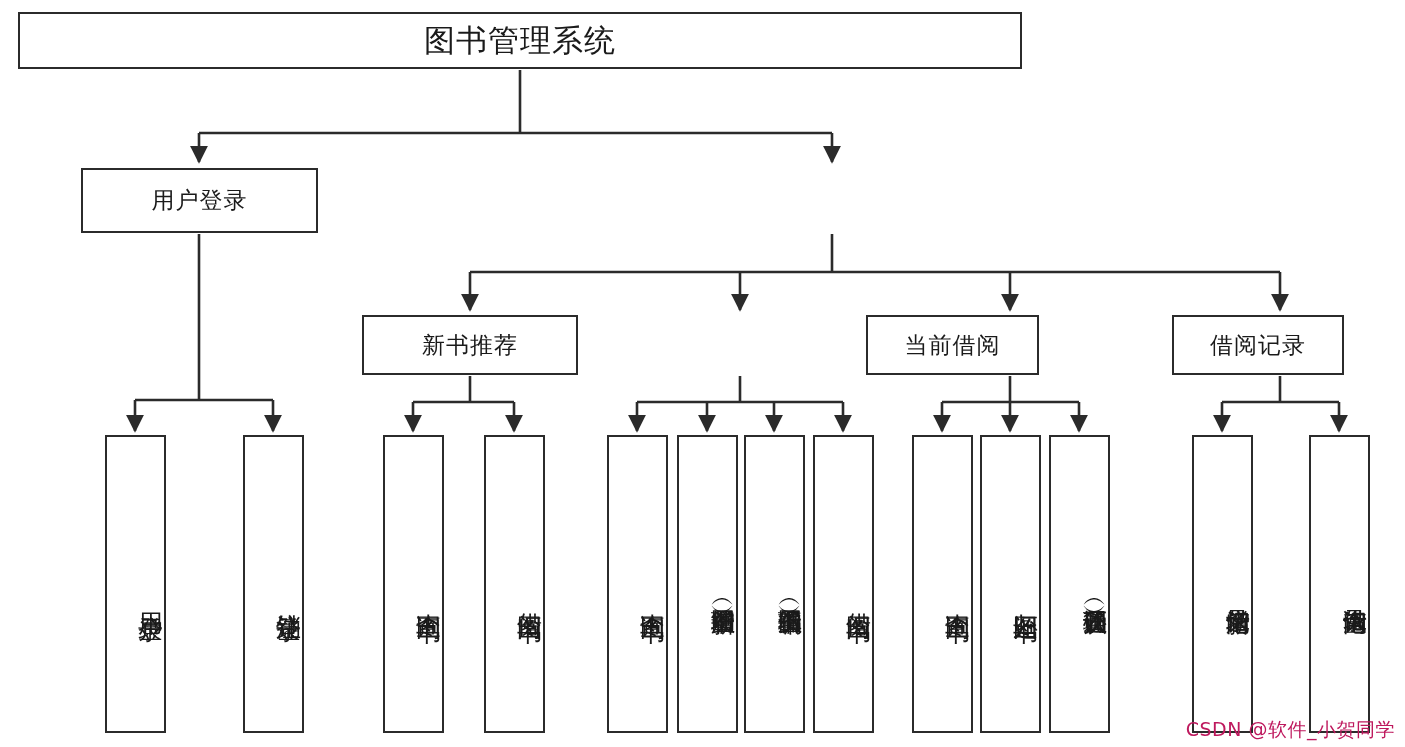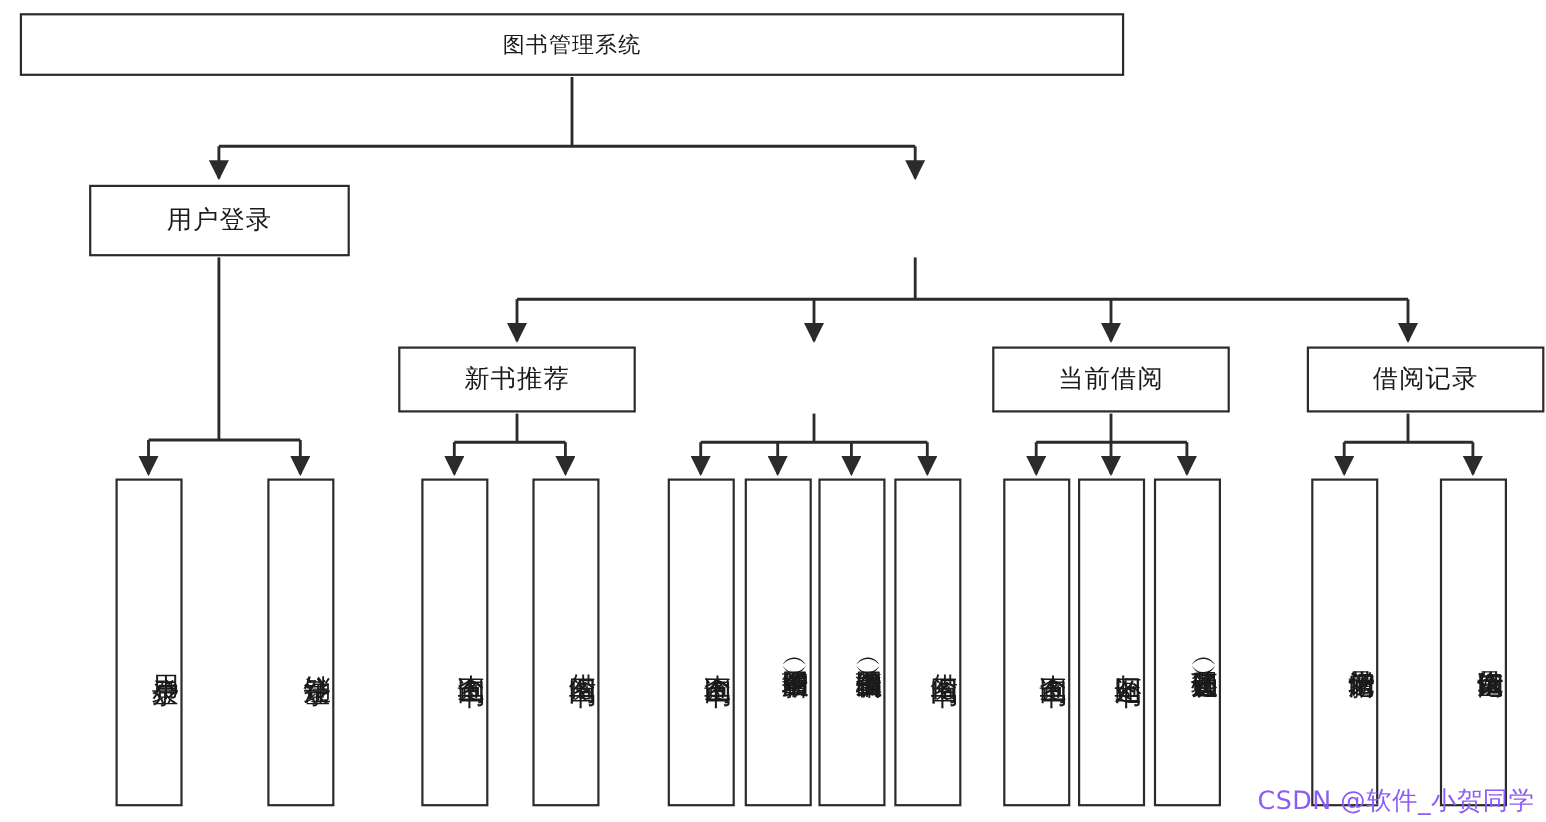--- a/index.html
+++ b/index.html
@@ -36,21 +36,21 @@
     justify-content: center;
     color: #1a1a1a;
   }
   .node-h {
     font-size: 23px;
     letter-spacing: 1px;
     line-height: 1.15;
     white-space: nowrap;
   }
   .node-root {
-    font-size: 20px;
+    font-size: 31px;
     letter-spacing: 1px;
     text-align: center;
   }
   .node-v {
     writing-mode: vertical-rl;
     text-orientation: upright;
     font-size: 25px;
     line-height: 1.12;
     letter-spacing: 2px;
     padding-top: 26px;
@@ -60,22 +60,22 @@
   }
   .node-v.tight {
     font-size: 24px;
     letter-spacing: 0px;
     padding-top: 14px;
   }
   .watermark {
     position: absolute;
     right: 10px;
     bottom: 4px;
-    font-size: 23px;
-    color: #8b5cf6;
+    font-size: 19px;
+    color: #be185d;
     white-space: nowrap;
     letter-spacing: 0.5px;
     text-align: right;
   }
 </style>
 </head>
 <body>
 
 <div id="diagram-root">
 
@@ -130,23 +130,23 @@
   </svg>
 
   <div class="node node-h node-root" style="left:18px; top:12px; width:1004px; height:57px;">图书管理系统</div>
 
   <div class="node node-h" style="left:81px; top:168px; width:237px; height:65px;">用户登录</div>
 
 
   <div class="node node-h" style="left:362px; top:315px; width:216px; height:60px;">新书推荐</div>
 
 
-  <div class="node node-h" style="left:902px; top:315px; width:216px; height:60px;">当前借阅</div>
+  <div class="node node-h" style="left:866px; top:315px; width:173px; height:60px;">当前借阅</div>
 
-  <div class="node node-h" style="left:1172px; top:315px; width:216px; height:60px;margin-left:16px;">借阅记录</div>
+  <div class="node node-h" style="left:1172px; top:315px; width:172px; height:60px;">借阅记录</div>
 
   <div class="node node-v" style="left:105px; top:435px; width:61px; height:298px;">用户登录</div>
 
   <div class="node node-v" style="left:243px; top:435px; width:61px; height:298px;">注销登录</div>
 
   <div class="node node-v" style="left:383px; top:435px; width:61px; height:298px;">查询图书</div>
 
   <div class="node node-v" style="left:484px; top:435px; width:61px; height:298px;">借阅图书</div>
 
   <div class="node node-v" style="left:607px; top:435px; width:61px; height:298px;">查询图书</div>

